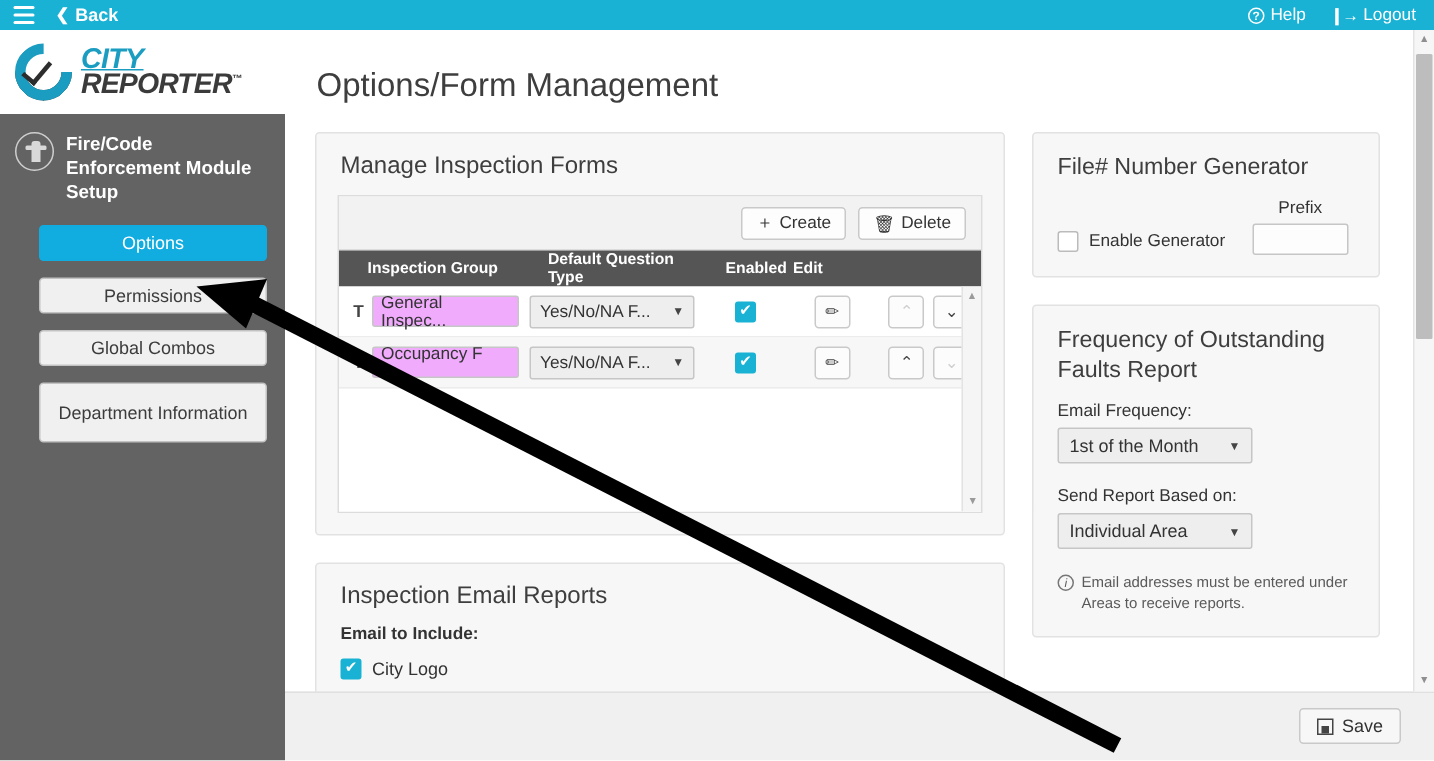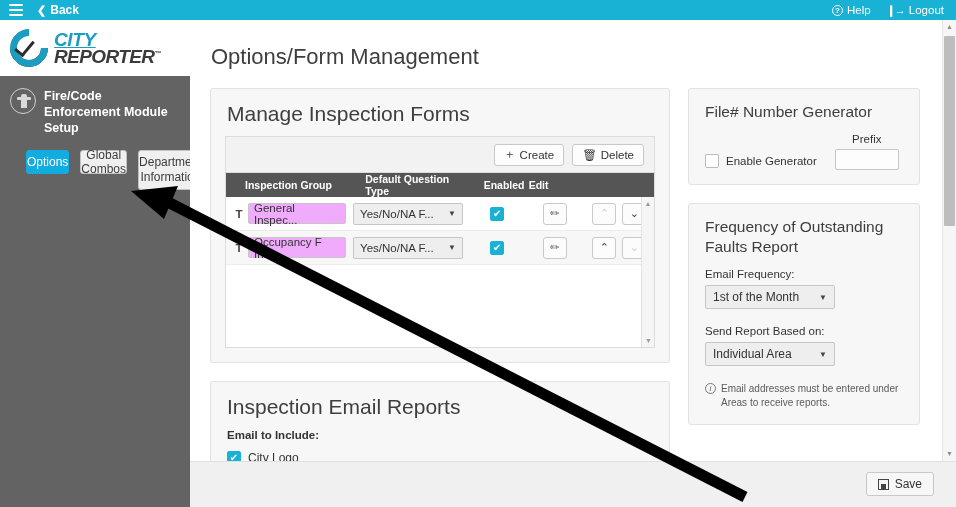--- a/index.html
+++ b/index.html
@@ -54,39 +54,39 @@
 
   .module-head { display: flex; gap: 8px; padding: 12px 12px 0 10px; align-items: flex-start; }
   .hydrant-ico { flex: none; width: 26px; height: 26px; border: 1.6px solid #cfcfcf; border-radius: 50%;
      position: relative; }
   .hydrant-ico::before { content:""; position: absolute; left: 10px; top: 5px; width: 6px; height: 14px;
      background: #d9d9d9; border-radius: 2px 2px 0 0; }
   .hydrant-ico::after { content:""; position: absolute; left: 6px; top: 8px; width: 14px; height: 3px;
      background: #d9d9d9; border-radius: 1px; }
   .module-title { color: #ffffff; font-size: 12.5px; font-weight: bold; line-height: 1.28; }
 
-  .side-btns { padding: 14px 12px 0 26px; display: flex; flex-direction: row; gap: 11px; }
+  .side-btns { padding: 14px 12px 0 26px; display: flex; flex-direction: column; gap: 11px; }
   .side-btn {
     height: 24px; border-radius: 3px; font-size: 12px; text-align: center;
     display: flex; align-items: center; justify-content: center; cursor: pointer;
     border: 1px solid #c2c2c2; background: #f0f0f0; color: #3c3c3c;
   }
   .side-btn.active { background: #11ace0; border-color: #11ace0; color: #ffffff; }
   .side-btn.tall { height: 40px; line-height: 1.25; }
 
   
   .content { position: absolute; top: 24px; left: 190px; width: 766px; height: 487px; background: #ffffff; }
   .page-title { font-size: 22px; color: #3e3e3e; font-weight: normal; padding: 20px 0 0 21px; }
 
   .cols { display: flex; gap: 18px; padding: 18px 0 0 20px; }
   .col-left { width: 460px; }
   .col-right { width: 232px; }
 
   .card { background: #f7f7f7; border: 1px solid #e2e2e2; border-radius: 3px; }
-  .card-title { font-size: 21px; color: #3e3e3e; padding: 13px 0 10px 16px; }
+  .card-title { font-size: 16px; color: #3e3e3e; padding: 13px 0 10px 16px; }
 
   
   .table-wrap { margin: 0 14px 14px 14px; border: 1px solid #dcdcdc; background: #fff; }
   .table-toolbar { background: #f2f2f2; border-bottom: 1px solid #dcdcdc; height: 36px;
      display: flex; align-items: center; justify-content: flex-end; gap: 8px; padding-right: 10px; }
   .tb-btn { border: 1px solid #c9c9c9; background: #fdfdfd; border-radius: 3px; height: 22px;
      font-size: 11.5px; color: #333; padding: 0 9px; display: flex; align-items: center; gap: 4px; cursor: pointer; }
   .thead { background: #555555; color: #ffffff; height: 24px; display: flex; align-items: center; font-size: 10.5px; font-weight: bold; }
   .thead > div { padding-left: 19px; }
   .c1 { width: 128px; } .c2 { width: 126px; } .c3 { width: 45px; } .c4 { width: 70px; } .c5 { width: 62px; } .c6 { width: 12px; }
@@ -200,20 +200,21 @@
       </div>
     </div>
 
     <div class="module-head">
       <div class="hydrant-ico"></div>
       <div class="module-title">Fire/Code Enforcement Module Setup</div>
     </div>
 
     <div class="side-btns">
       <div class="side-btn active">Options</div>
+      <div class="side-btn">Permissions</div>
       <div class="side-btn">Global Combos</div>
       <div class="side-btn tall">Department Information</div>
     </div>
   </div>
 
   <div class="content">
     <div class="page-title">Options/Form Management</div>
 
     <div class="cols">
 

